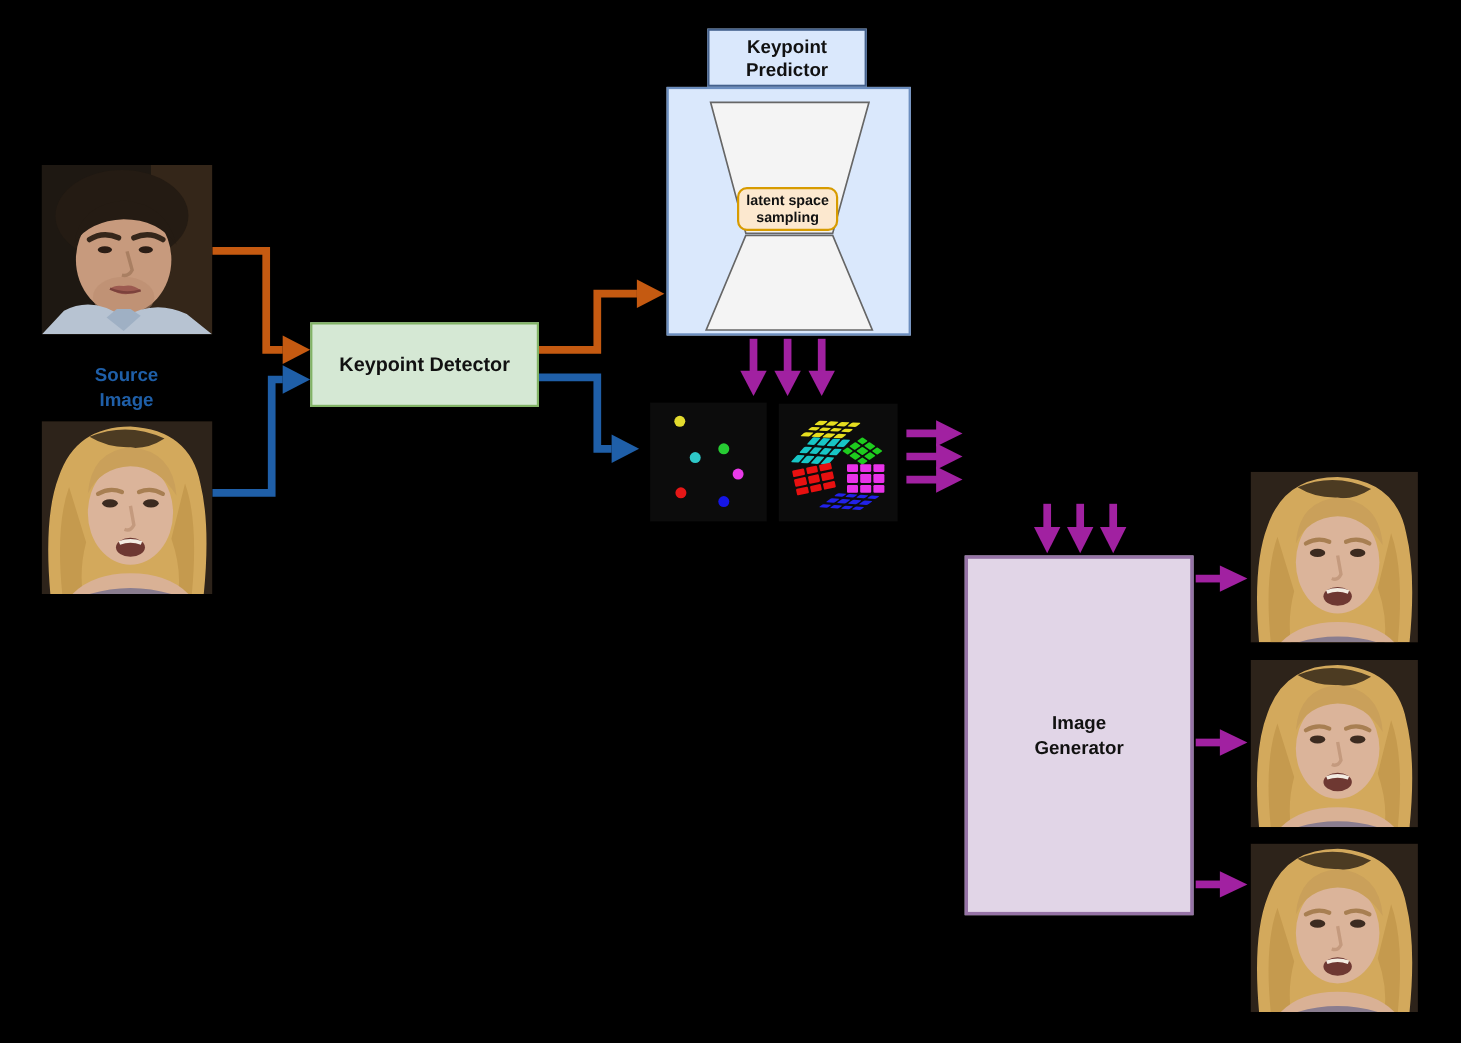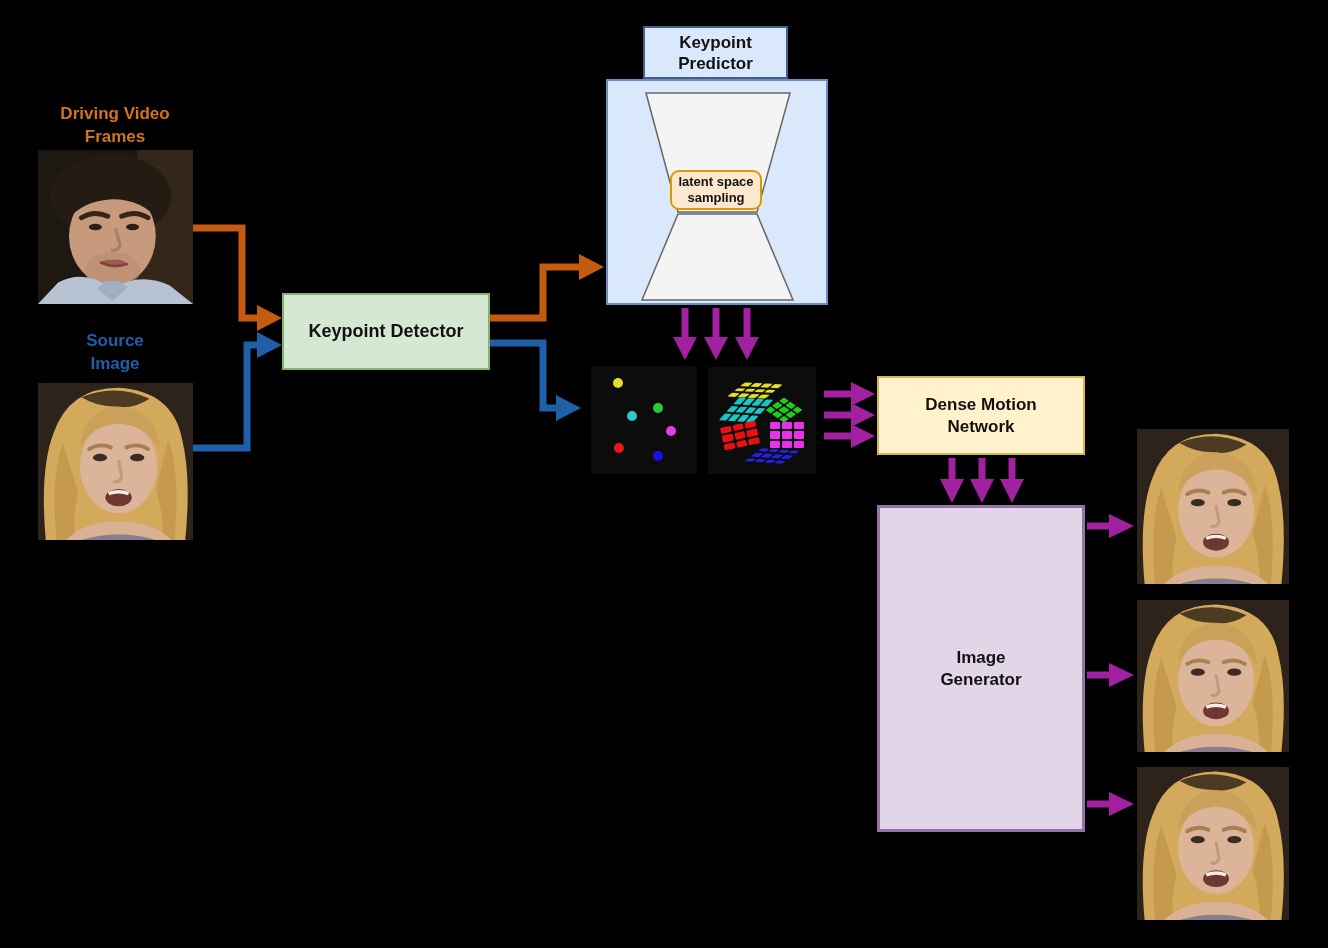--- a/index.html
+++ b/index.html
@@ -147,22 +147,20 @@
     <g>
       <path class="ln-purple" d="M1087 526 H1111"></path>
         <polygon class="hd-purple" points="1109,514 1109,538 1134,526"></polygon>
       <path class="ln-purple" d="M1087 675 H1111"></path>
         <polygon class="hd-purple" points="1109,663 1109,687 1134,675"></polygon>
       <path class="ln-purple" d="M1087 804 H1111"></path>
         <polygon class="hd-purple" points="1109,792 1109,816 1134,804"></polygon>
     </g>
   </svg>
 
-  <div class="abs flow-label driving-label multiline" style="left:15px;top:102px;">Driving Video
-Frames</div>
 
   <div class="abs photo" style="left:38px;top:150px;width:155px;height:154px;">
     <svg viewBox="0 0 100 100" preserveAspectRatio="none">
         <use href="#face-man"></use>
       </svg>
   </div>
 
   <div class="abs flow-label source-label multiline" style="left:15px;top:329px;text-align:center;">Source
 Image</div>
 
@@ -271,24 +269,20 @@
         <i></i>
         <i></i>
         <i></i>
         <i></i>
         <i></i>
         <i></i>
         <i></i>
       </div>
   </div>
 
-  <div class="abs node dmn-box">
-    <span class="multiline">Dense Motion
-Network</span>
-  </div>
 
   <div class="abs node ig-box">
     <span class="multiline">Image
 Generator</span>
   </div>
 
   <div class="abs photo" style="left:1137px;top:429px;width:152px;height:155px;">
     <svg viewBox="0 0 100 100" preserveAspectRatio="none">
         <use href="#face-woman"></use>
       </svg>

